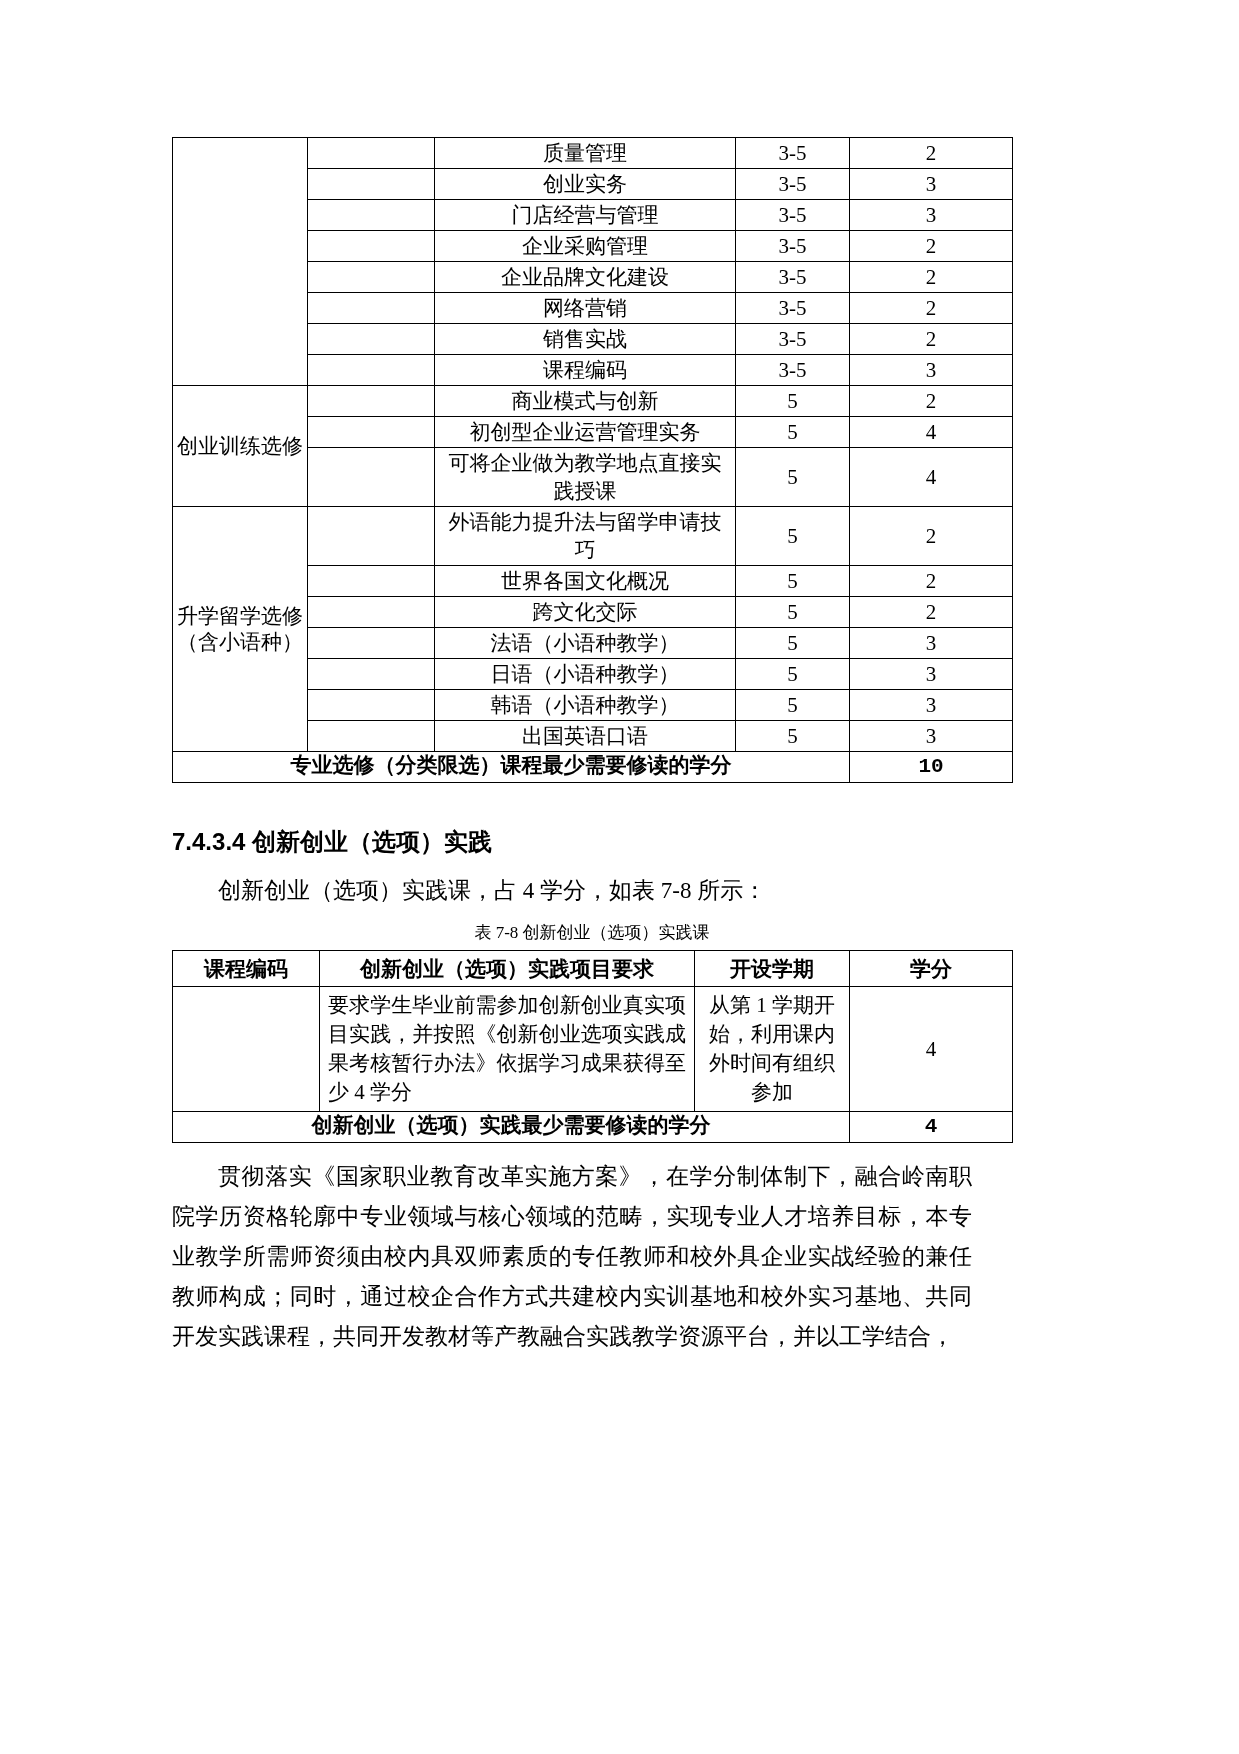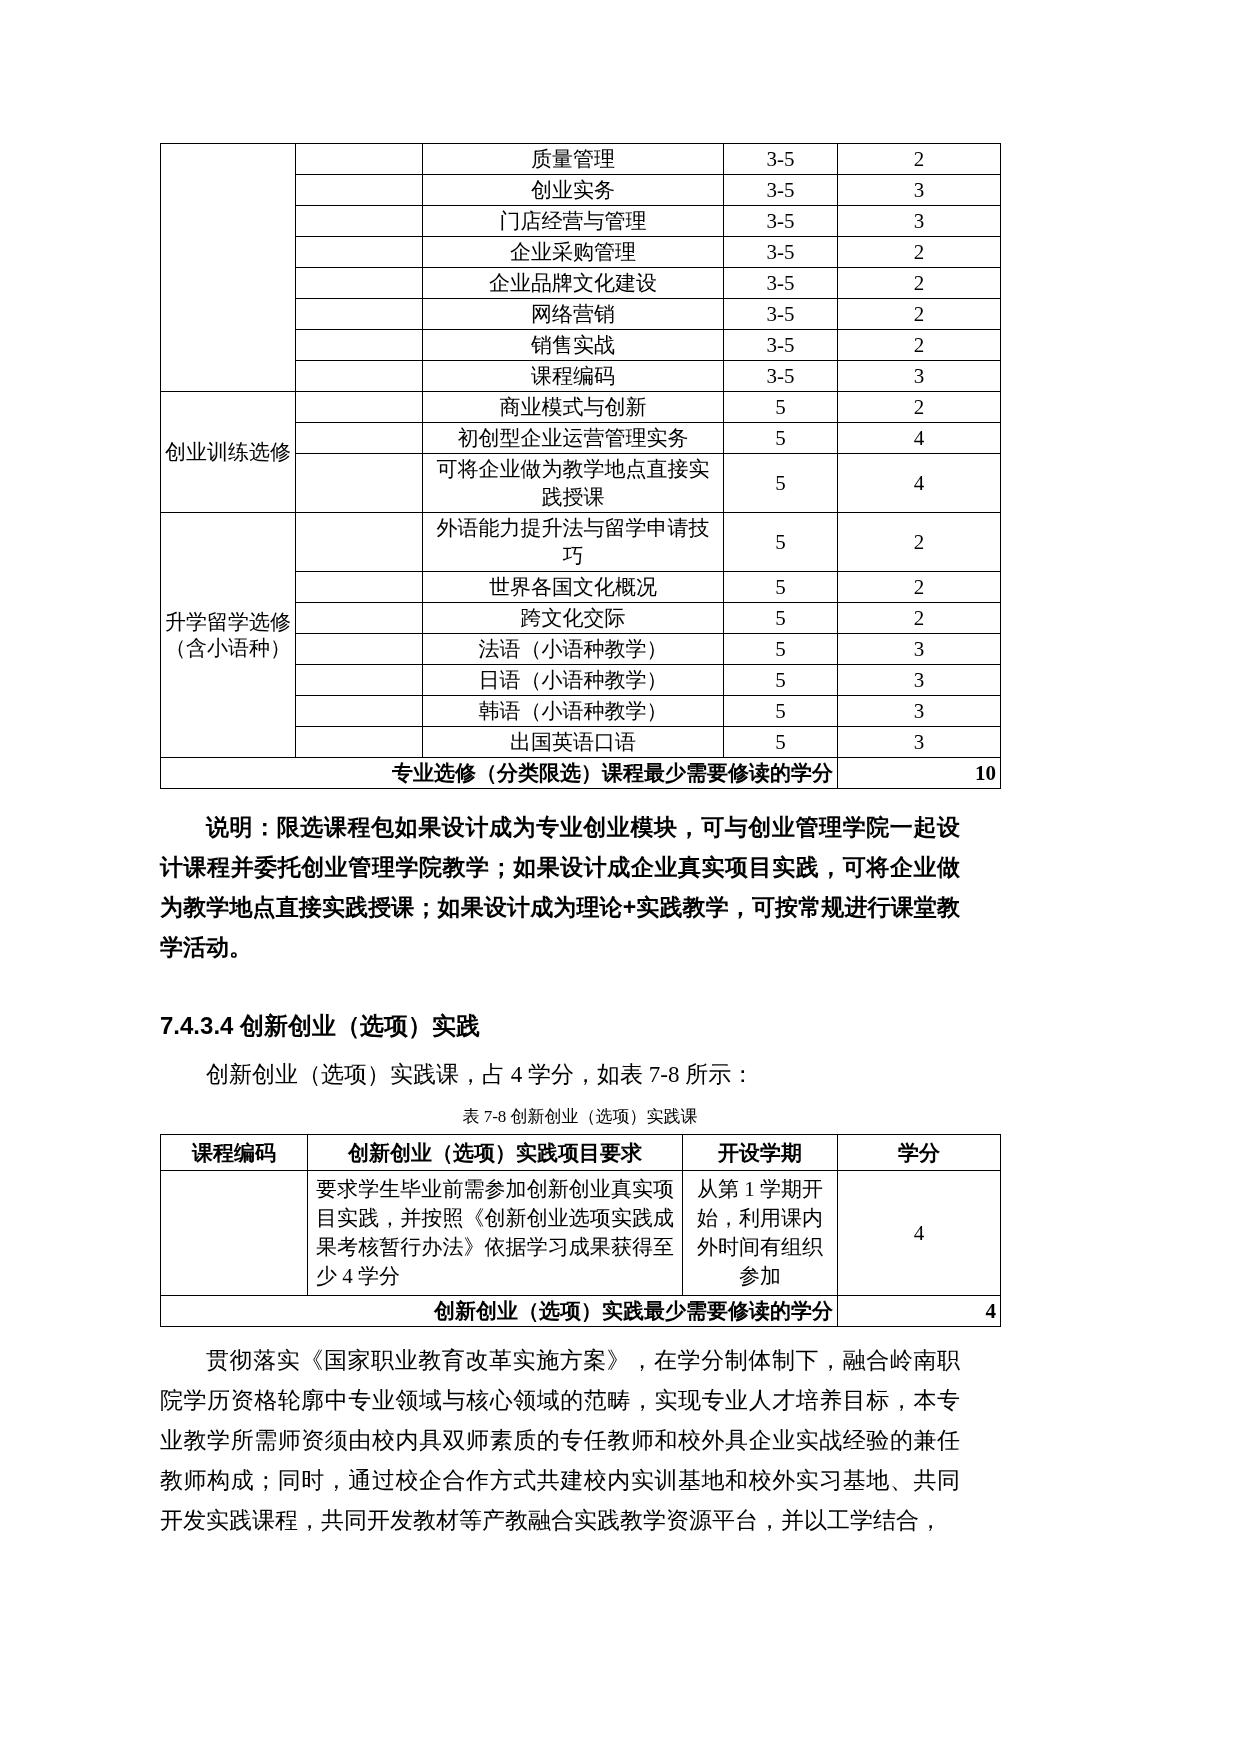--- a/index.html
+++ b/index.html
@@ -13,43 +13,42 @@
   }
   .page {
     position: absolute;
     top: 0; left: 0;
     width: 1239px;
     height: 1754px;
     background: #fff;
   }
   .content {
     position: absolute;
-    left: 160px;
+    left: 172px;
     top: 137px;
     width: 840px;
-    margin-top: 6px;
   }
 
   
   table {
     border-collapse: collapse;
     width: 840px;
     font-size: 21px;
     table-layout: fixed;
   }
   td, th {
     border: 1px solid #000;
     text-align: center;
     vertical-align: middle;
     padding: 1px 4px;
     height: 31px;
     line-height: 28px;
     font-weight: normal;
   }
-  .bold { font-weight: bold; font-family: Liberation Serif, serif; text-align: right; }
+  .bold { font-weight: bold; font-family: Liberation Mono, monospace; }
   .electives td { height: 31px; }
   .cat-cell { line-height: 26px; padding: 2px 4px; }
 
   .practice th {
     font-family: "Liberation Sans", "DejaVu Sans", sans-serif;
     font-weight: bold;
     height: 36px;
   }
   .practice .req-cell {
     text-align: justify;
@@ -235,21 +234,20 @@
           <td>3</td>
         </tr>
 
         <tr>
           <td colspan="4" class="bold">专业选修（分类限选）课程最少需要修读的学分</td>
           <td class="bold">10</td>
         </tr>
       </tbody>
     </table>
 
-    <p class="note-para">说明：限选课程包如果设计成为专业创业模块，可与创业管理学院一起设计课程并委托创业管理学院教学；如果设计成企业真实项目实践，可将企业做为教学地点直接实践授课；如果设计成为理论+实践教学，可按常规进行课堂教学活动。</p>
 
     <h3 class="heading-sub">7.4.3.4 创新创业（选项）实践</h3>
     <p class="body-para">创新创业（选项）实践课，占 4 学分，如表 7-8 所示：</p>
     <div class="table-caption">表 7-8 创新创业（选项）实践课</div>
 
     <table class="practice">
       <colgroup>
         <col style="width:147px">
           <col style="width:375px">
           <col style="width:155px">

